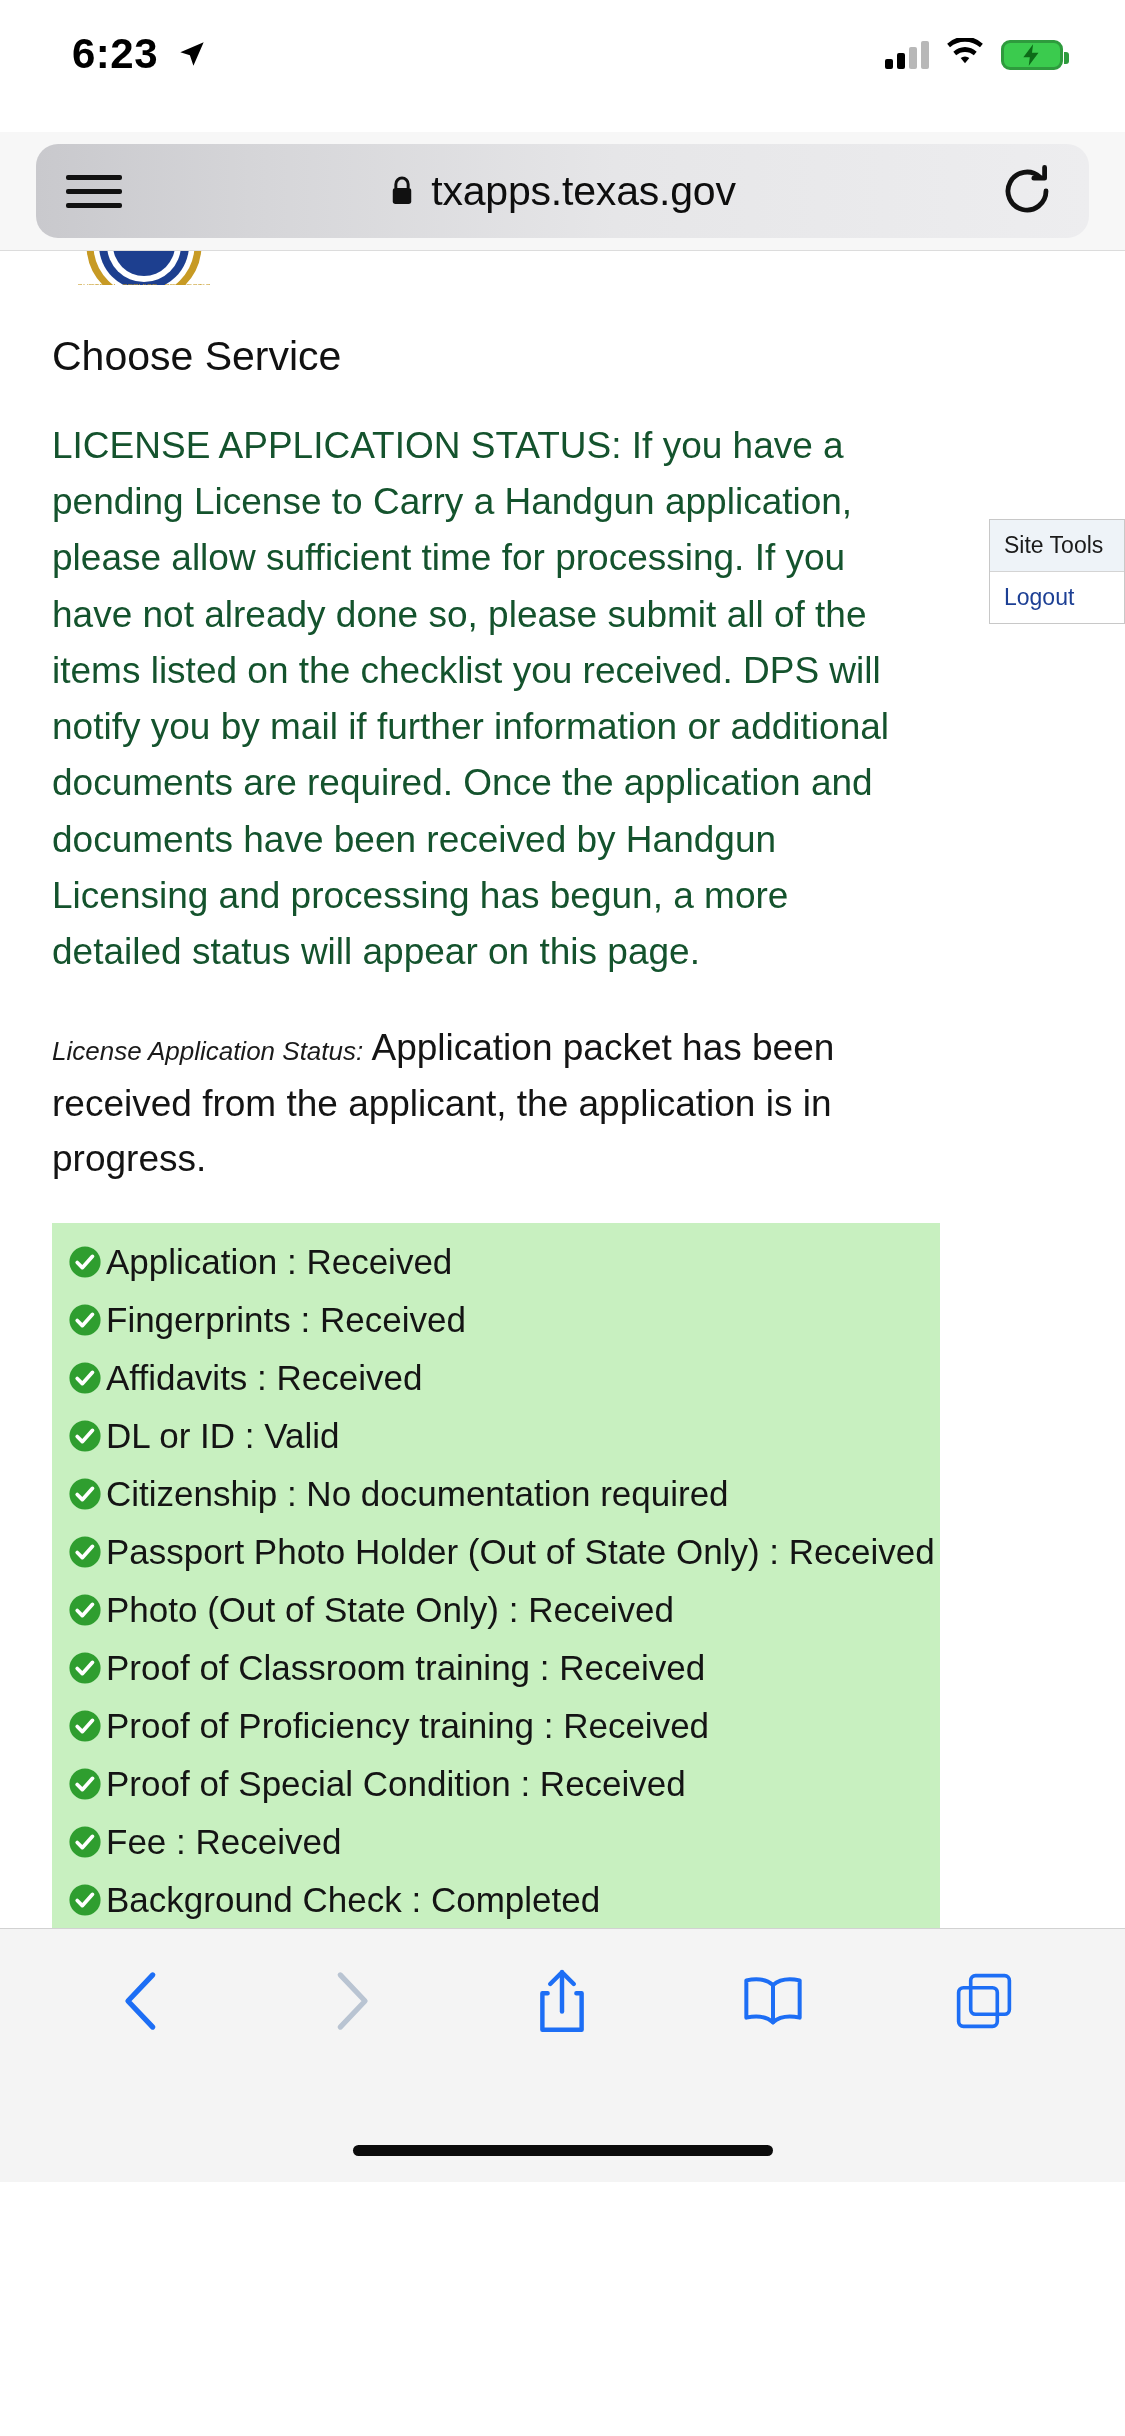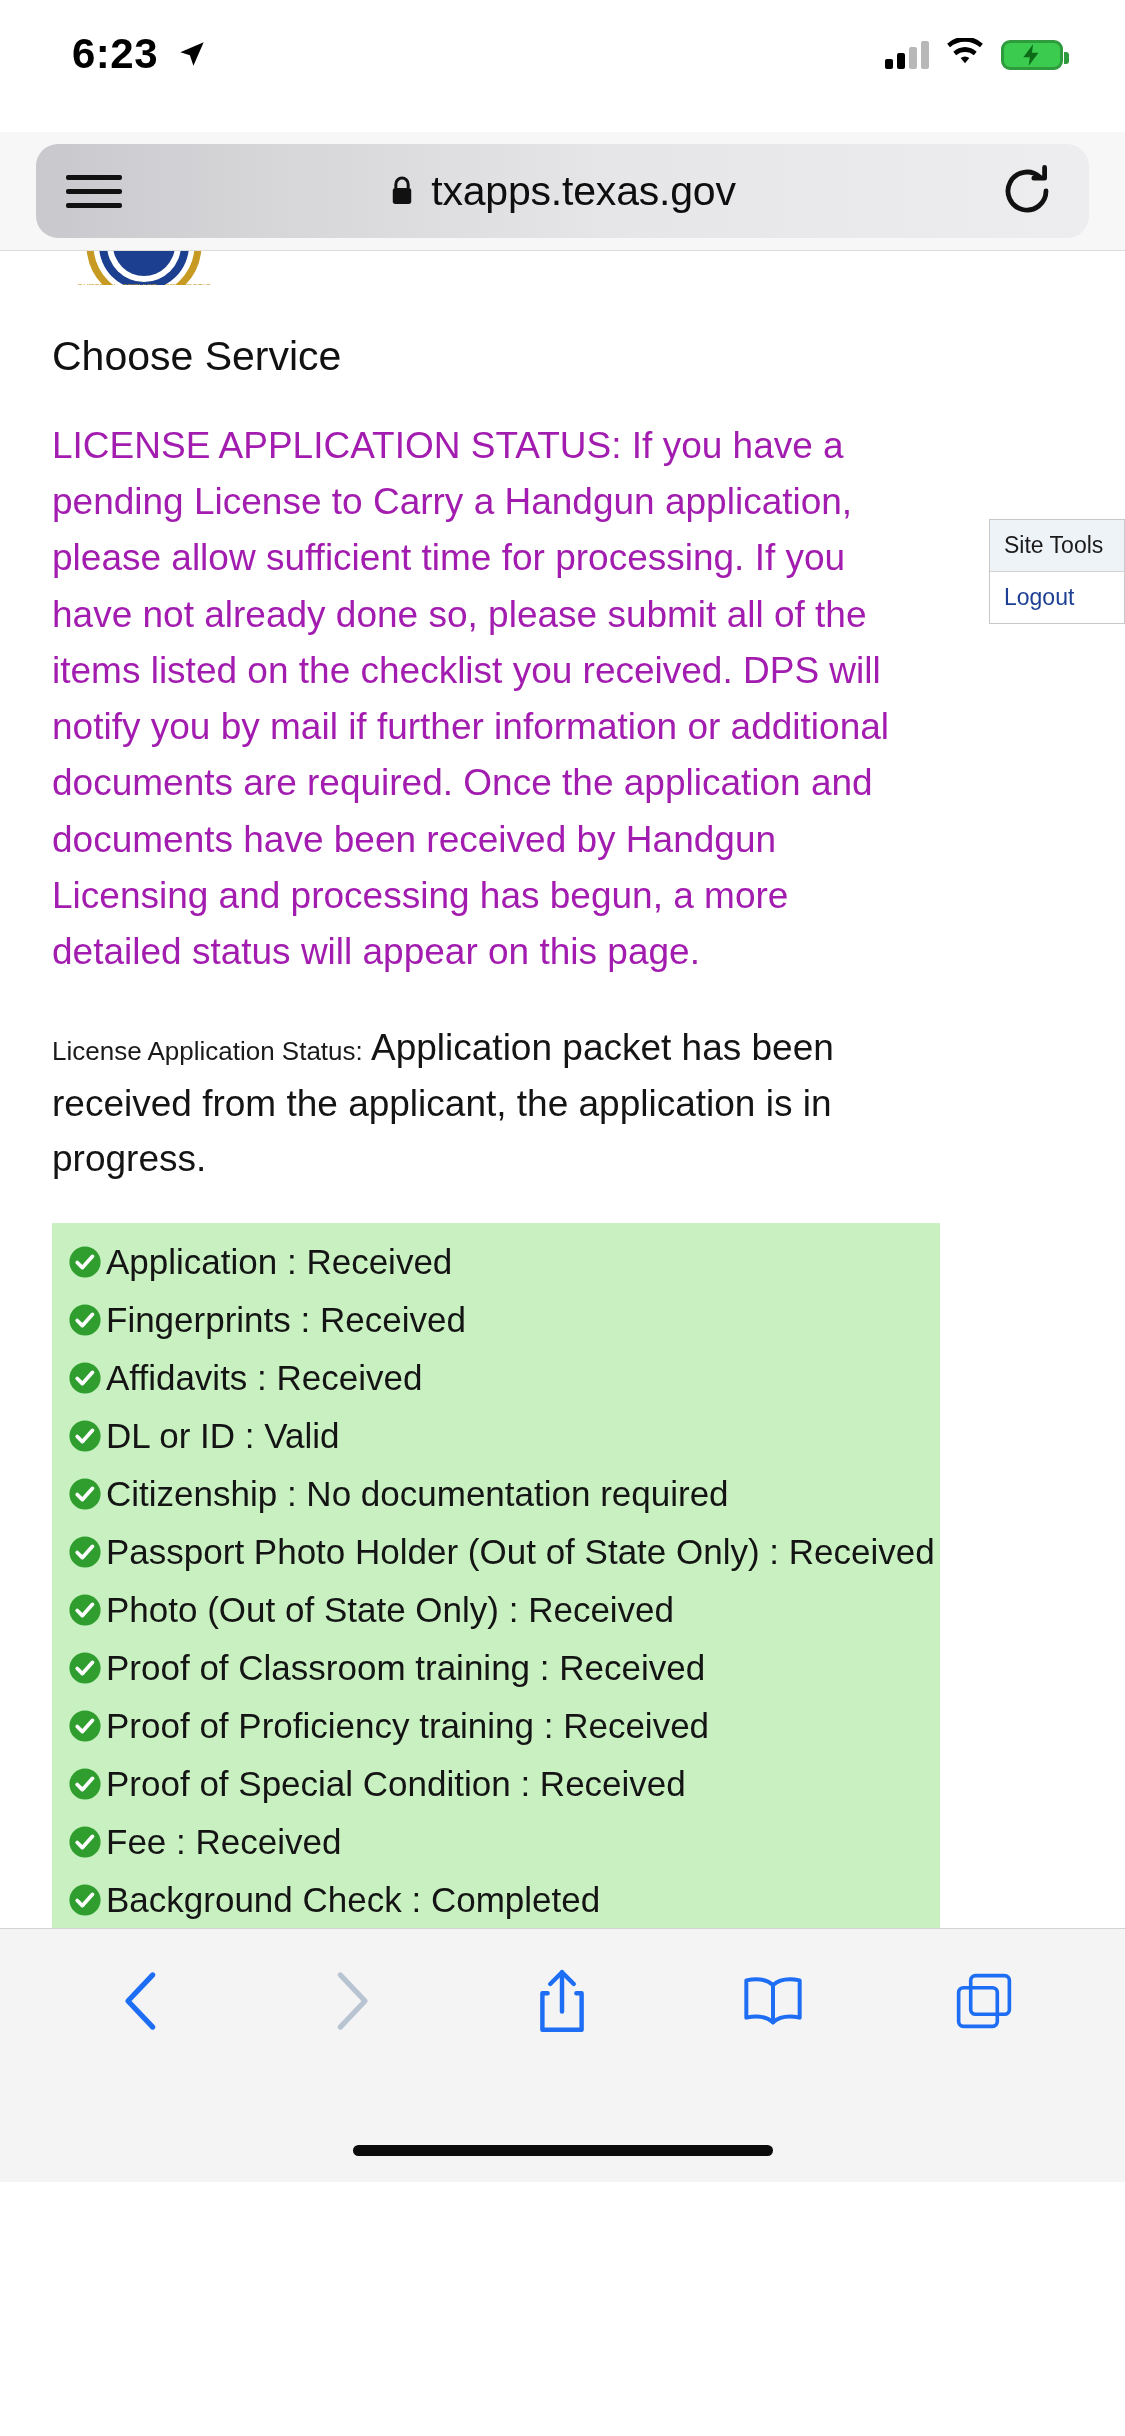--- a/index.html
+++ b/index.html
@@ -152,25 +152,25 @@
 
   h2.choose {
     font-size: 41px;
     font-weight: 400;
     color: #111;
     margin: 128px 0 0 0;
   }
   p.body {
     font-size: 37px;
     line-height: 1.52;
-    color: #a21caf;
+    color: #14532d;
     margin-top: 38px;
   }
   .status-line { margin-top: 40px; font-size: 37px; line-height: 1.5; color: #141414; }
-  .status-line .lbl { font-size: 26px; color: #1a1a1a; }
+  .status-line .lbl { font-size: 26px; color: #1a1a1a; font-style: italic; }
 
   .checklist {
     margin-top: 36px;
     margin-left: 0;
     width: 888px;
     background: #c8f0c0;
     padding: 10px 0 4px 0;
   }
   .check-row {
     display: flex;

